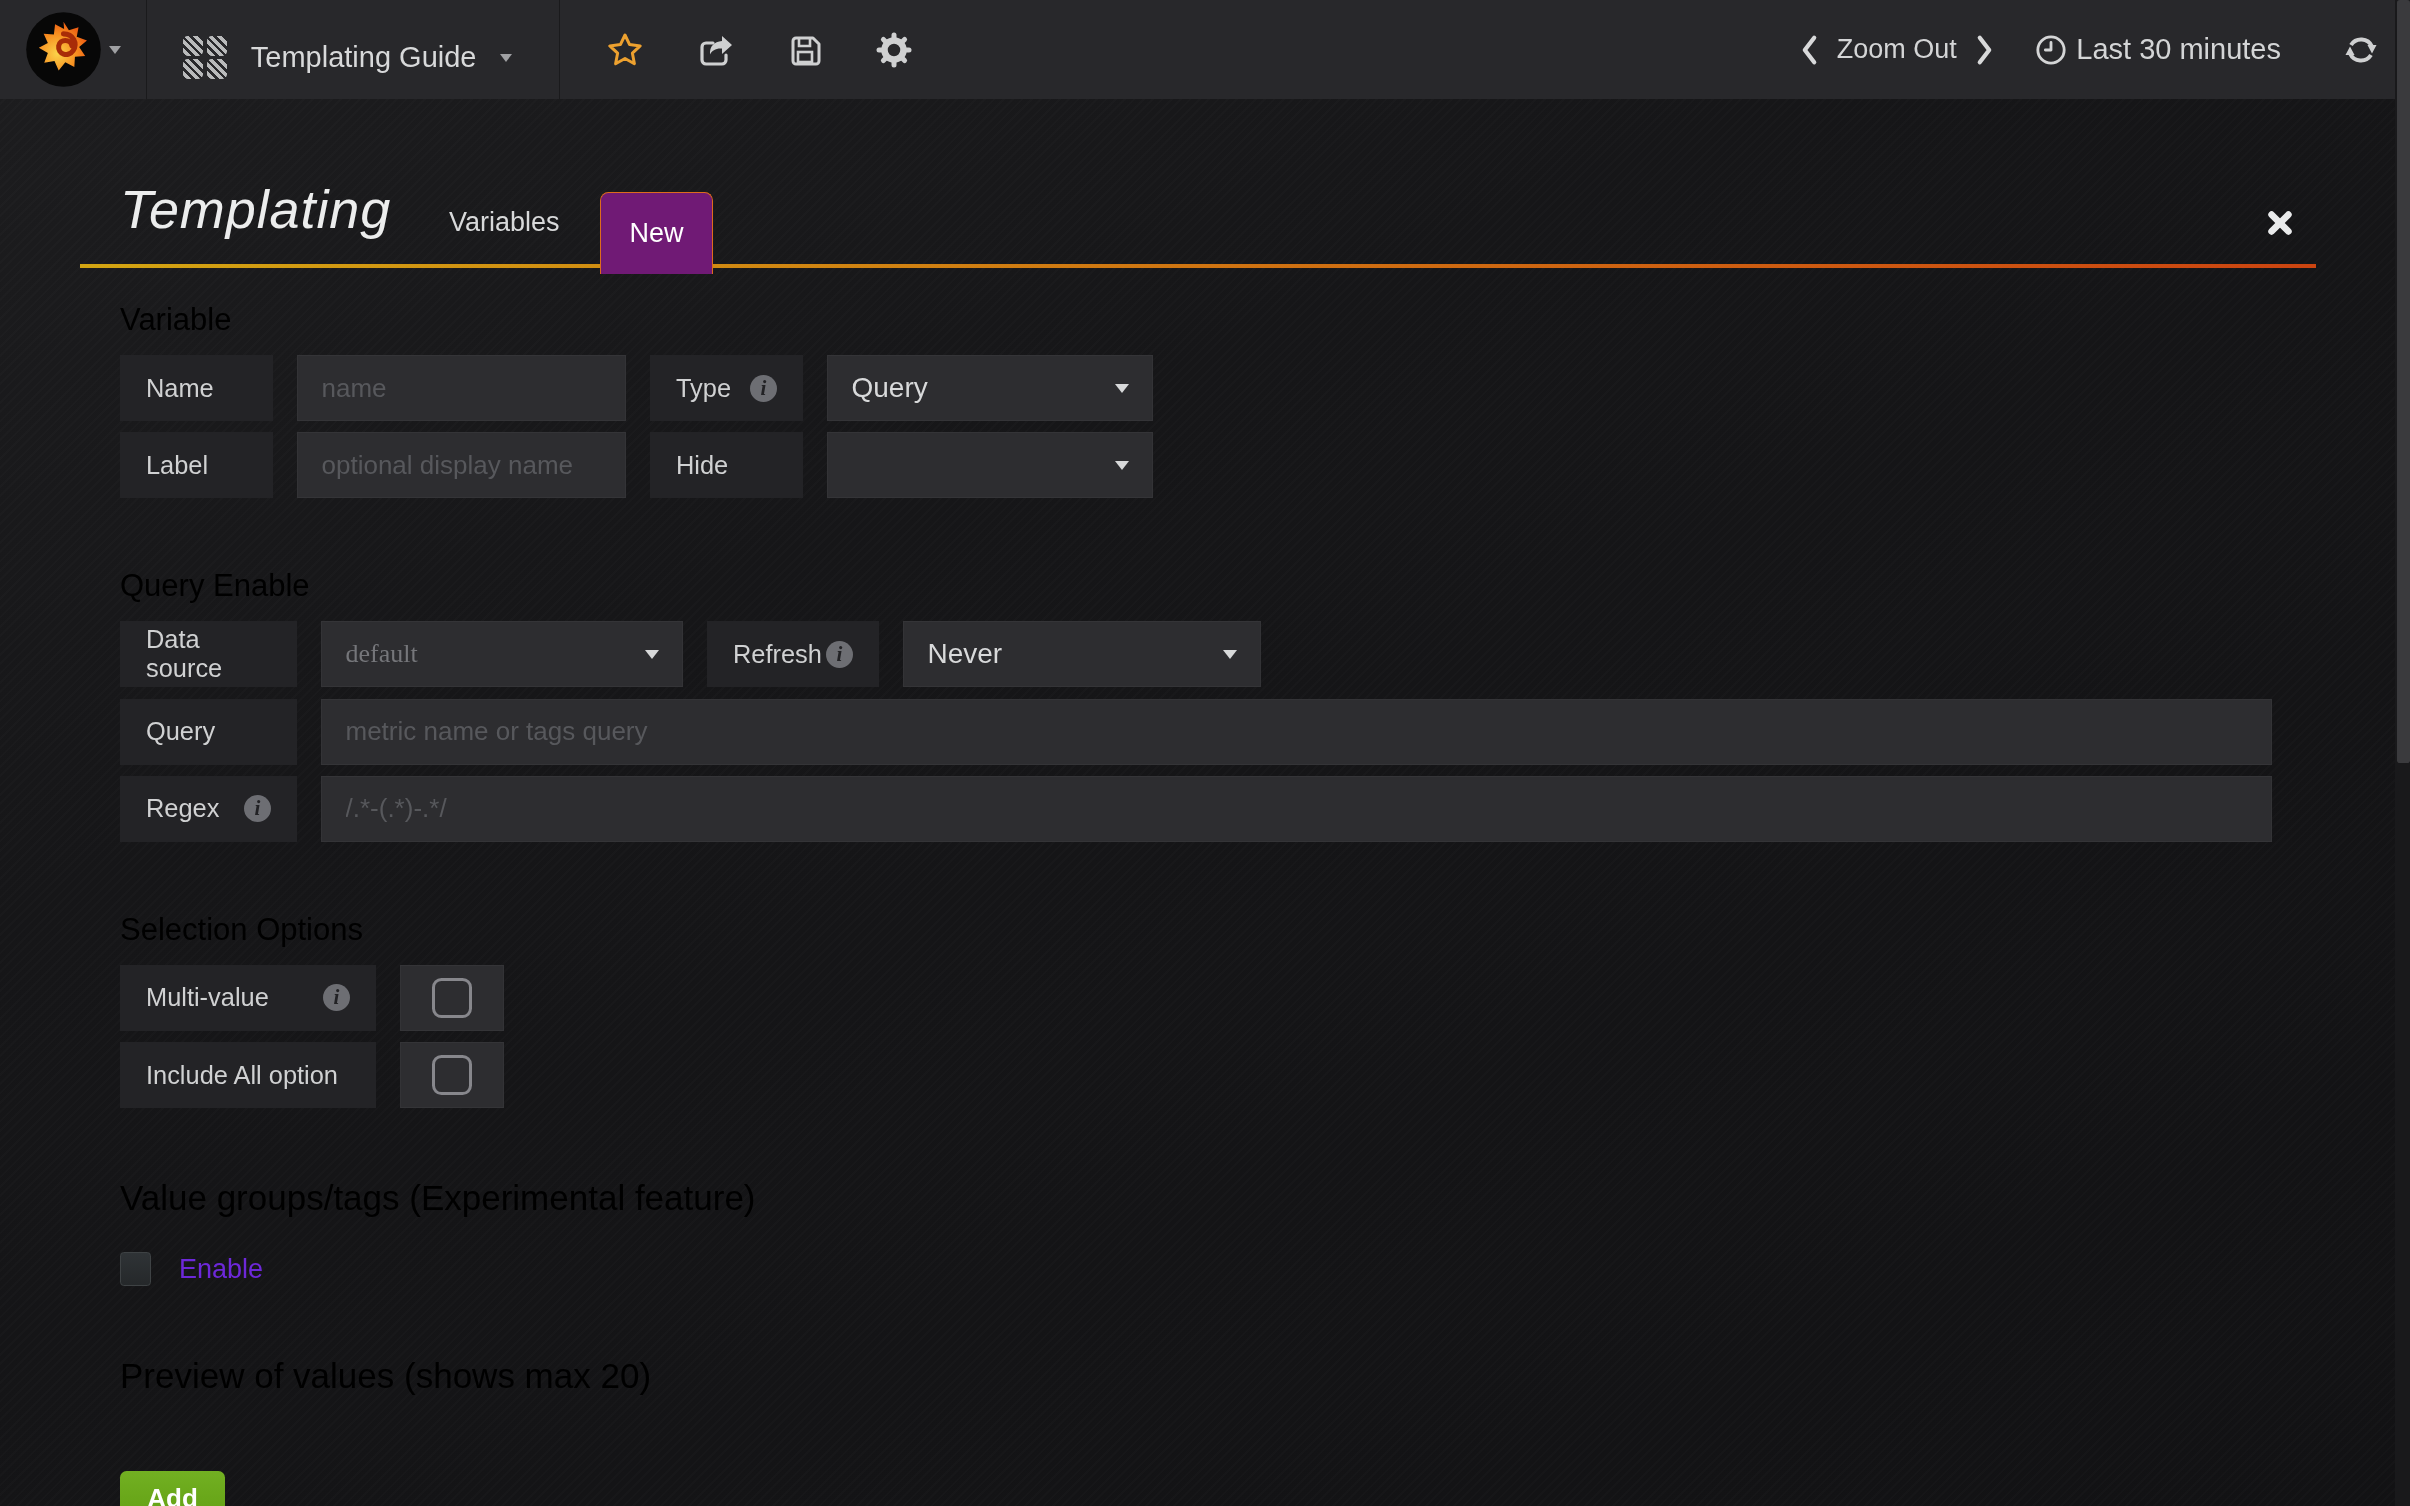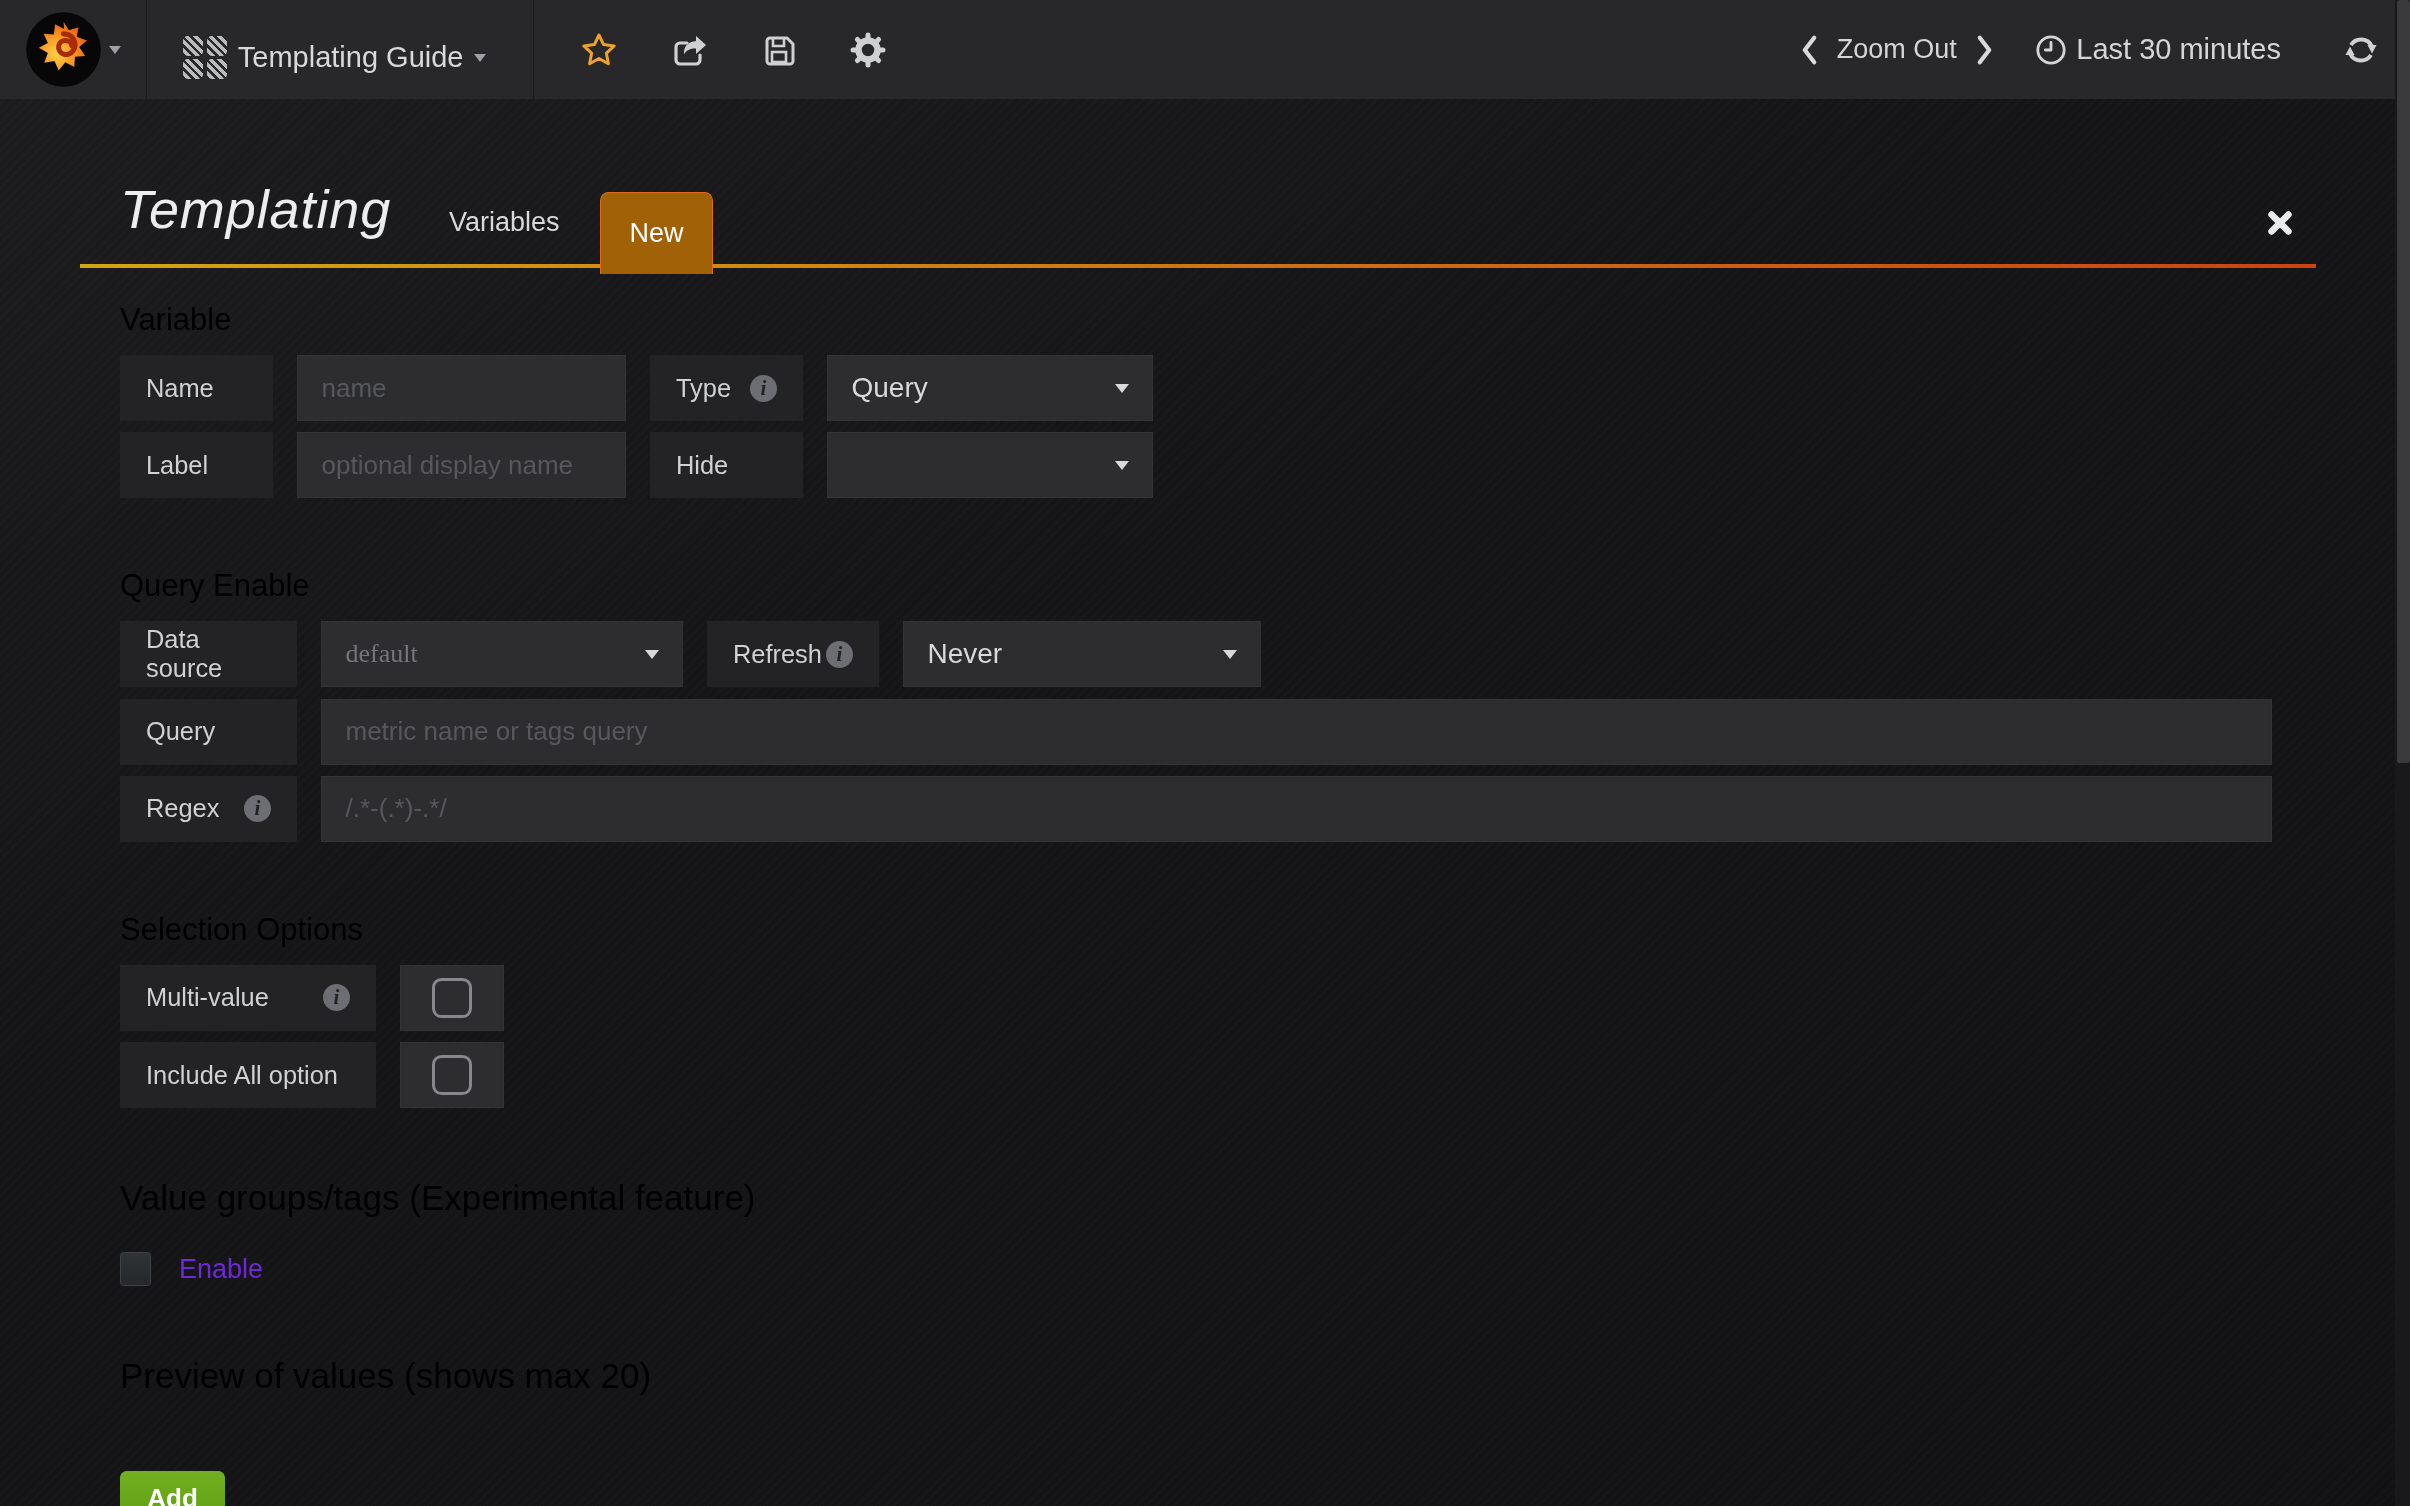--- a/index.html
+++ b/index.html
@@ -10,40 +10,40 @@
       repeating-linear-gradient(135deg, rgba(255,255,255,0.013) 0 1.9px, rgba(0,0,0,0) 1.9px 6.6px),
       linear-gradient(155deg,#1d1d1f 0%,#161618 35%,#121214 100%);
     color:#d8d9da;
     position:relative;
   }
   
   .navbar{height:99px;background:#28282b;display:flex;align-items:stretch;position:relative;z-index:5;}
   .logo-block{width:146px;display:flex;align-items:center;justify-content:center;gap:7.5px;border-right:1.9px solid #1a1a1c;cursor:pointer;}
   .caret{width:0;height:0;border-left:7.5px solid transparent;border-right:7.5px solid transparent;border-top:9.4px solid #9fa0a3;}
   .caret.sm{border-left-width:6.6px;border-right-width:6.6px;border-top-width:8.5px;}
-  .title-block{display:flex;align-items:center;gap:11px;padding:16px 47px 0 36px;border-right:1.9px solid #1a1a1c;cursor:pointer;}
+  .title-block{display:flex;align-items:center;gap:24px;padding:16px 47px 0 36px;border-right:1.9px solid #1a1a1c;cursor:pointer;}
   .grid-icon{display:grid;grid-template-columns:20px 20px;grid-template-rows:20px 20px;gap:3.8px;}
   .grid-icon span{border-radius:4.7px;background:repeating-linear-gradient(45deg, rgba(0,0,0,0) 0 2.4px, #b9babb 2.4px 6.1px);}
   .nav-title{font-size:29px;color:#d8d9da;}
   .nav-icons{display:flex;align-items:center;gap:53px;padding-left:47px;}
   .nav-icon{display:flex;align-items:center;justify-content:center;cursor:pointer;}
   .nav-right{margin-left:auto;display:flex;align-items:center;padding-right:32px;}
   .nav-right .txt{font-size:27px;color:#d4d5d6;padding:0 17px;cursor:pointer;}
   .nav-right .time-txt{font-size:29px;color:#d4d5d6;margin-left:9.4px;cursor:pointer;}
   .timepicker{display:flex;align-items:center;margin-left:40px;cursor:pointer;}
   .refresh-wrap{margin-left:62px;display:flex;align-items:center;cursor:pointer;}
   
   .content{margin:0 80px;position:relative;}
   .page-header{position:relative;height:169px;}
   .hdr-line{position:absolute;left:0;bottom:0;width:2236px;height:3.8px;background:linear-gradient(to right,#d3a512,#cb4410);}
   .page-title{position:absolute;left:40px;bottom:28px;margin:0;font-size:54px;font-weight:400;font-style:italic;color:#eceded;letter-spacing:0.9px;}
   .tab{position:absolute;font-size:27px;color:#d8d9da;cursor:pointer;}
   .tab-variables{left:369px;bottom:30px;}
   .tab-new{left:520px;bottom:-5.6px;width:111px;height:81px;display:flex;align-items:center;justify-content:center;
-    background:#a16207;border:1.9px solid #de6c1c;border-bottom:none;border-radius:8.5px 8.5px 0 0;color:#ffffff;z-index:2;}
+    background:#701a75;border:1.9px solid #de6c1c;border-bottom:none;border-radius:8.5px 8.5px 0 0;color:#ffffff;z-index:2;}
   .close-x{position:absolute;right:36px;bottom:30px;cursor:pointer;display:flex;}
   
   .inner{padding-left:40px;width:2152px;}
   h2{font-size:31px;font-weight:500;color:#000000;margin:70px 0 17px 0;}
   h2.first{margin-top:34px;}
   h2.big{font-size:35px;}
   .form-row{display:flex;gap:24px;margin-bottom:11.3px;height:66px;}
   .f-label{background:#232326;color:#d0d1d2;font-size:25.4px;display:flex;align-items:center;padding:0 26px;box-sizing:border-box;flex:none;}
   .f-label.spread{justify-content:space-between;}
   .f-input{background:#2d2d30;border:none;outline:none;color:#c6c7c9;font-size:26px;font-family:"Liberation Sans",sans-serif;

